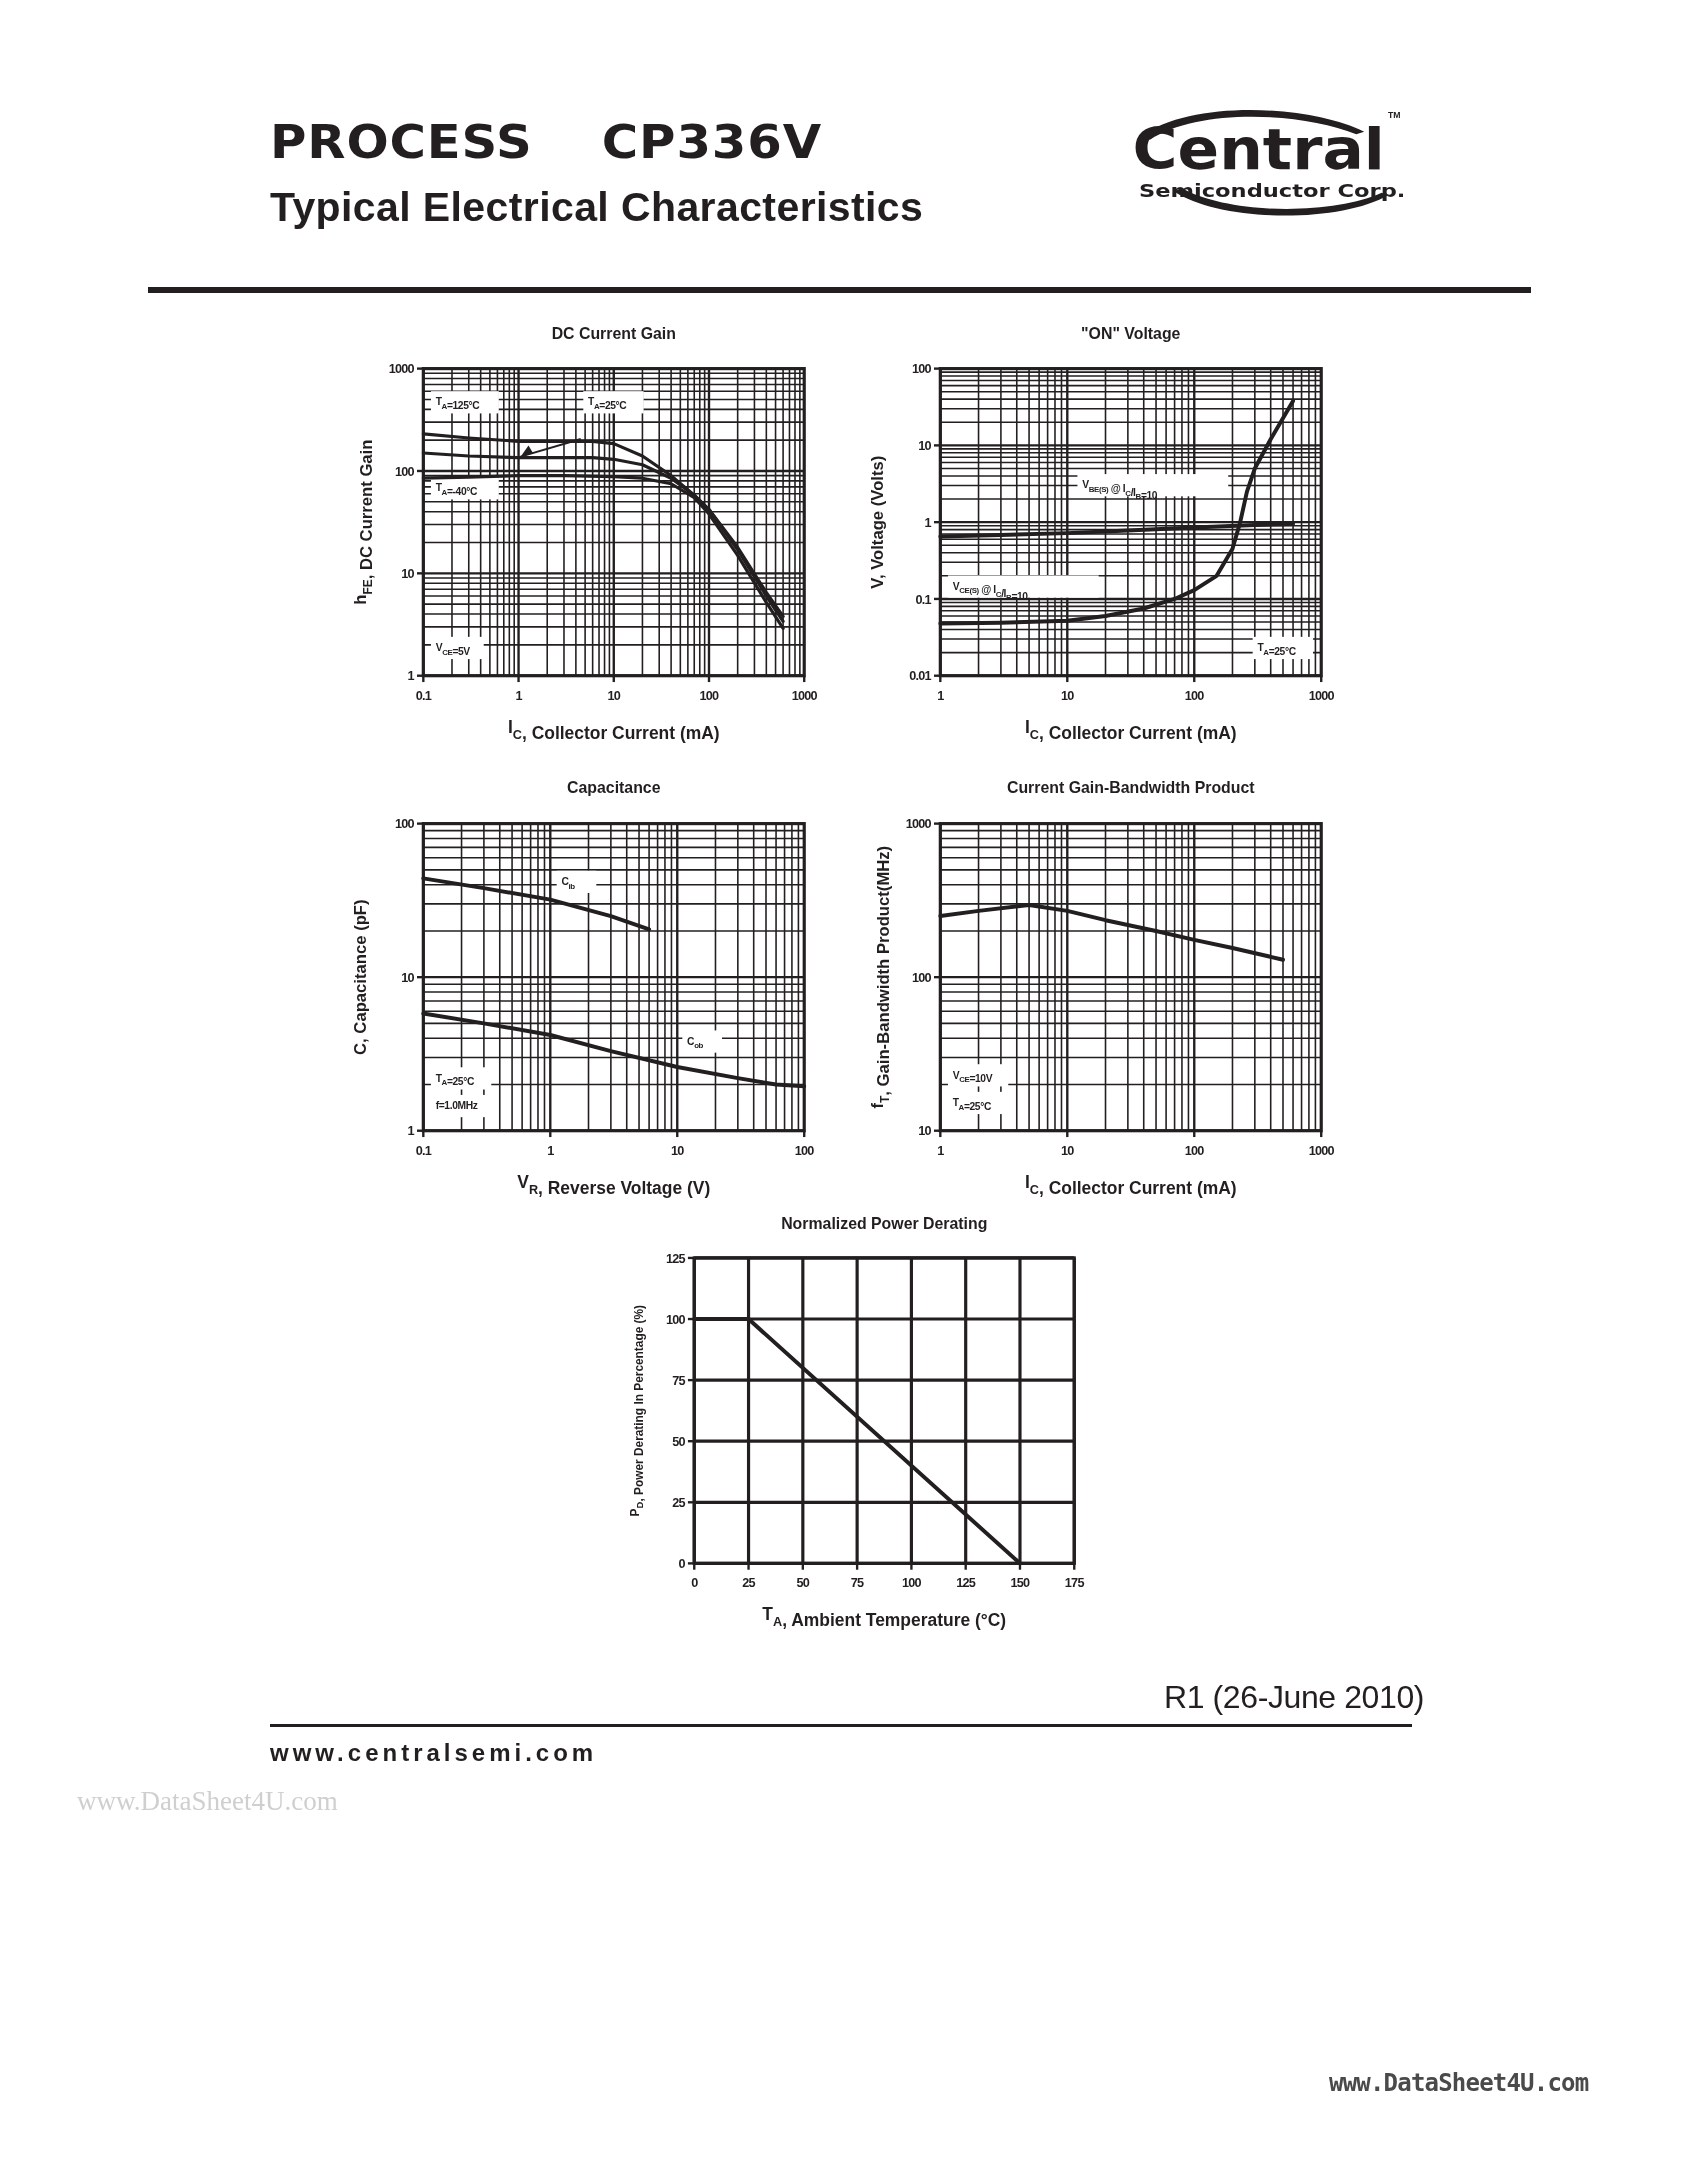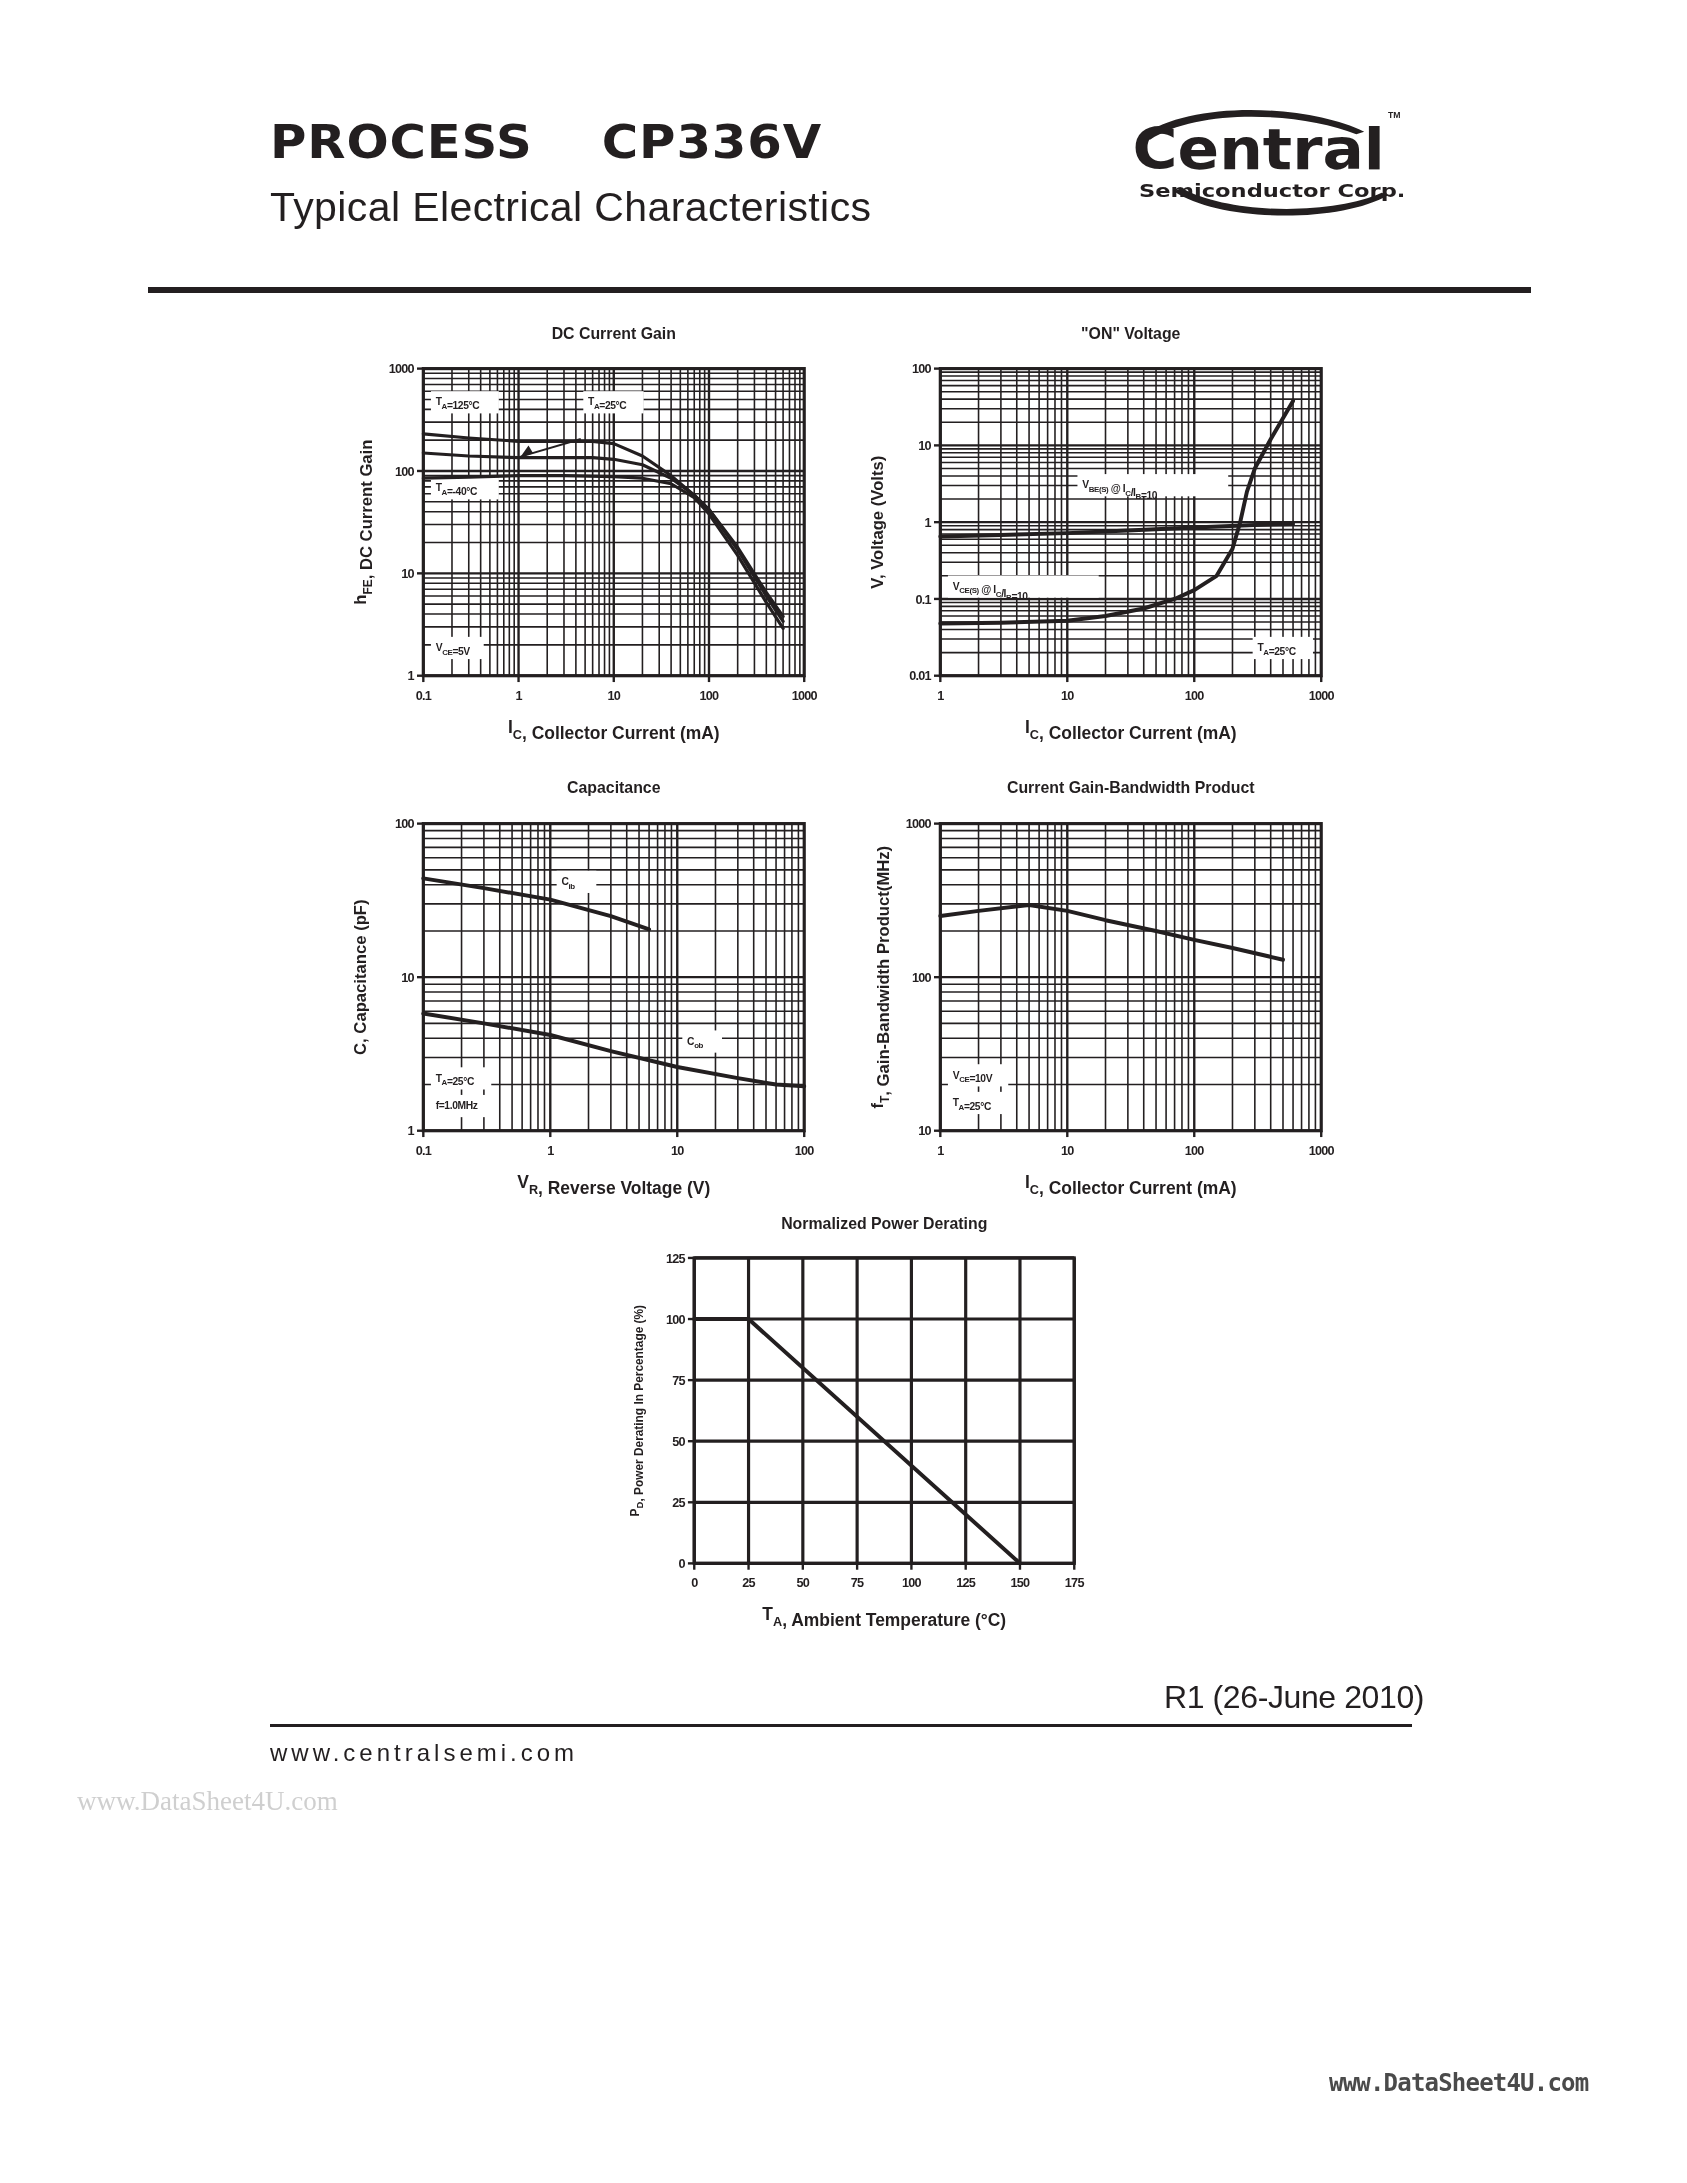--- a/index.html
+++ b/index.html
@@ -1,26 +1,26 @@
 <!DOCTYPE html>
 <html style="font-size:12.7px"><head>
 <meta charset="utf-8">
 <style>
   html, body { margin: 0; padding: 0; background: #ffffff; }
   body { width: 1687px; height: 2183px; position: relative; overflow: hidden; font-family: "Liberation Sans", sans-serif; color: #231f20; }
   .abs { position: absolute; }
   .hdr-process { left: 270px; top: 119px; font-family: "DejaVu Sans", sans-serif; font-weight: bold; font-size: 46px; letter-spacing: 0.8px; transform: scaleX(1.08); transform-origin: left top; white-space: nowrap; line-height: 1; }
-  .hdr-sub { left: 270px; top: 187px; font-family: "Liberation Sans", sans-serif; font-weight: normal; font-size: 41px; white-space: nowrap; line-height: 1; letter-spacing: 0.4px; }
+  .hdr-sub { left: 270px; top: 187px; font-family: "Liberation Sans", sans-serif; font-weight: bold; font-size: 41px; white-space: nowrap; line-height: 1; letter-spacing: 0.4px; }
   .rule-top { left: 148px; top: 287px; width: 1383px; height: 6.4px; background: #231f20; }
   .logo { left: 1126px; top: 104px; width: 286px; height: 119px; }
   .chart { position: absolute; }
   .chart svg { display: block; overflow: visible; }
   .rev { left: 1164px; top: 1679px; font-size: 32px; white-space: nowrap; letter-spacing: -0.4px; }
   .rule-bot { left: 270px; top: 1724px; width: 1142px; height: 3.2px; background: #231f20; }
-  .web { left: 270px; top: 1739px; font-family: "Liberation Sans", sans-serif; font-weight: normal; font-size: 24px; letter-spacing: 4px; white-space: nowrap; }
+  .web { left: 270px; top: 1739px; font-family: "Liberation Sans", sans-serif; font-weight: bold; font-size: 24px; letter-spacing: 4px; white-space: nowrap; }
   .wm1 { left: 77px; top: 1786px; font-family: "Liberation Serif", serif; font-size: 27px; color: #cfcfcf; white-space: nowrap; }
   .wm2 { left: 1329px; top: 2069px; font-family: "DejaVu Sans Mono", monospace; font-weight: bold; font-size: 24px; color: #4a4a4a; white-space: nowrap; letter-spacing: -0.8px; }
 </style>
 </head>
 <body>
 
 <div class="abs hdr-process">
   <span>PROCESS</span><span style="display:inline-block;width:64px"></span><span>CP336V</span>
 </div>
 <div class="abs hdr-sub">Typical Electrical Characteristics</div>

